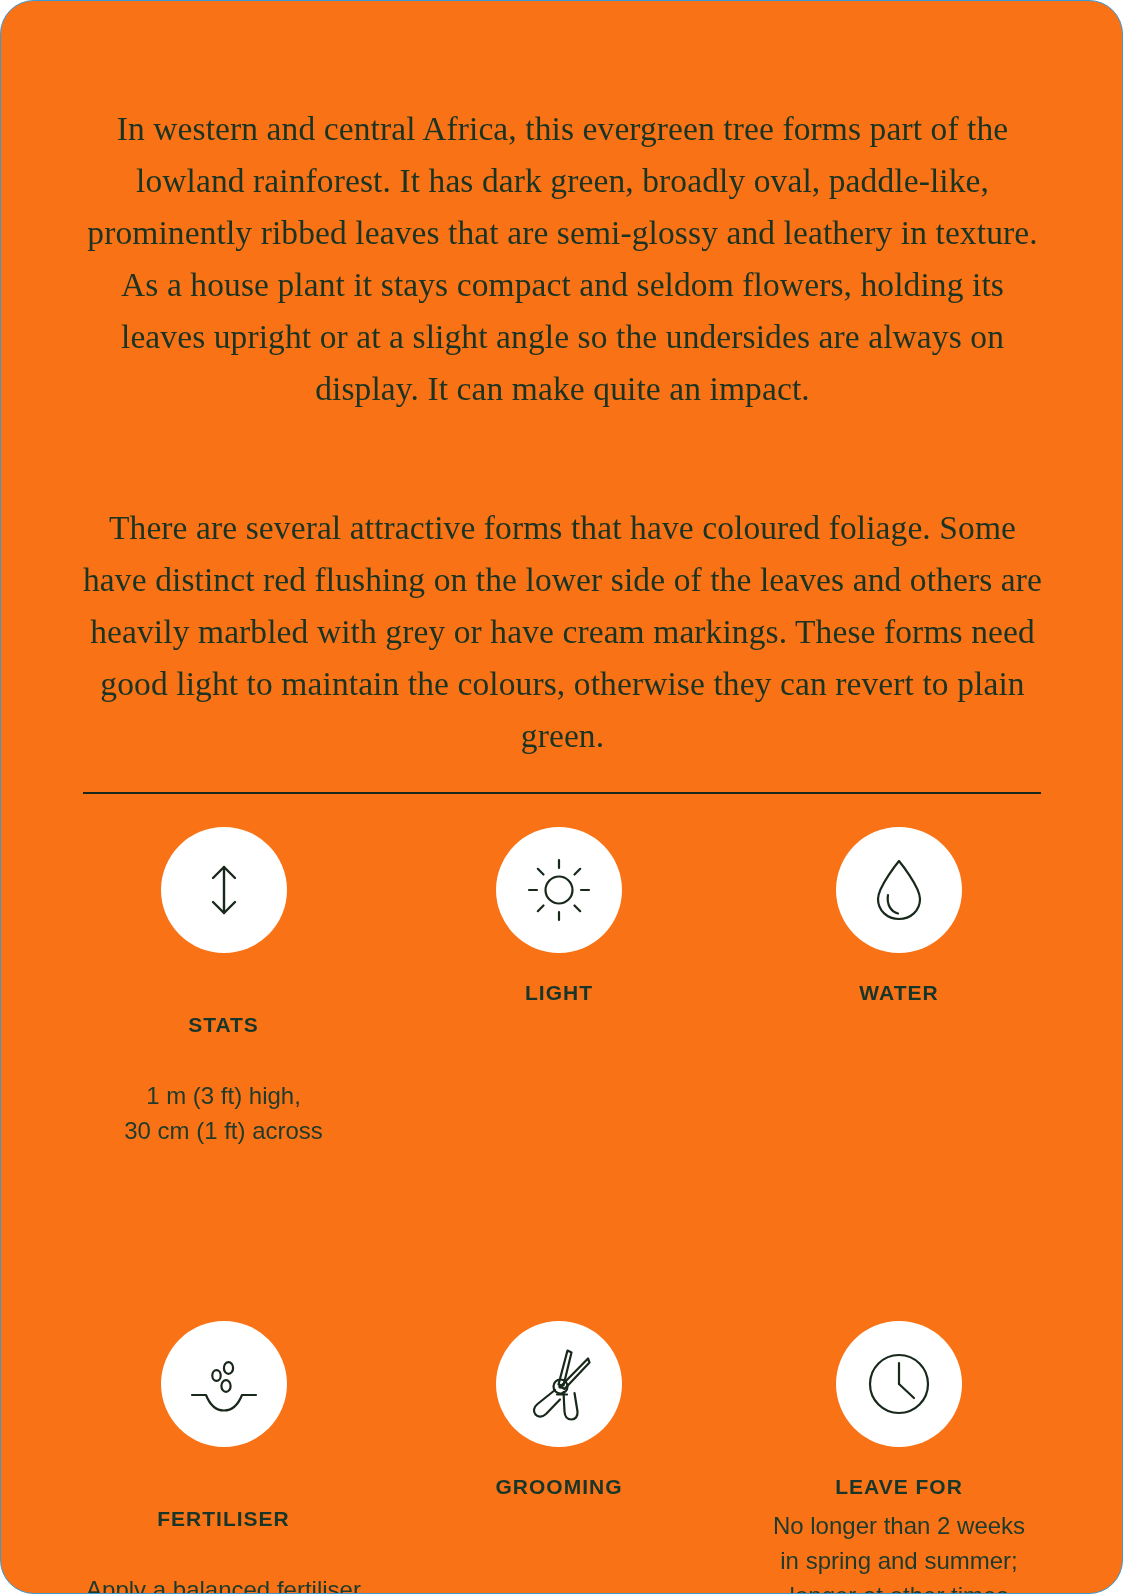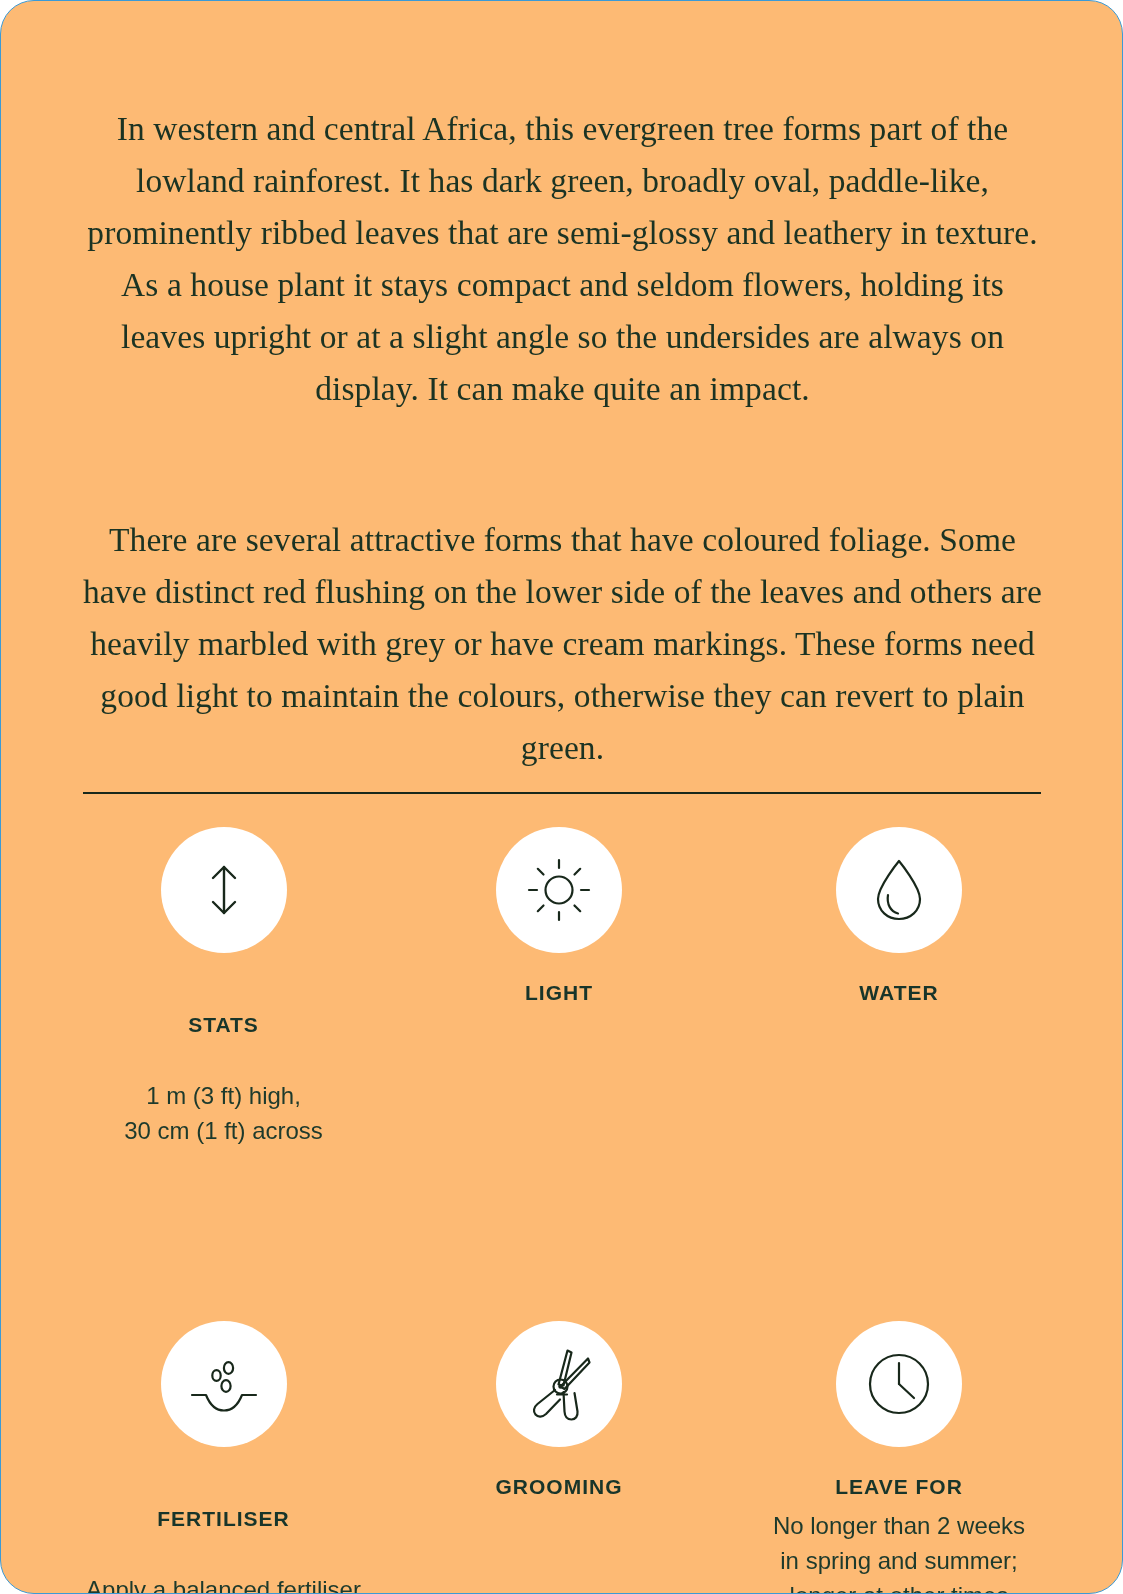--- a/index.html
+++ b/index.html
@@ -11,41 +11,41 @@
     height: 1594px;
     background: #ffffff;
     font-family: "Liberation Sans", sans-serif;
     overflow: hidden;
   }
 
   #page {
     position: relative;
     width: 1123px;
     height: 1594px;
-    background: #fdba74;
+    background: #f97316;
     box-sizing: border-box;
     border: 1px solid #3b9ad6;
     border-radius: 34px;
     overflow: hidden;
   }
 
   
   .prose {
     position: absolute;
     left: 82px;
     width: 959px;
     text-align: center;
     color: #1b3323;
     font-family: "Liberation Serif", serif;
     font-size: 33.5px;
     line-height: 52px;
     letter-spacing: 0.1px;
   }
   #para1 { top: 68px; }
-  #para2 { top: 479px; }
+  #para2 { top: 467px; }
 
   
   #divider {
     position: absolute;
     left: 82px;
     top: 791px;
     width: 958px;
     height: 0;
     border-top: 2.5px solid #18281b;
   }

